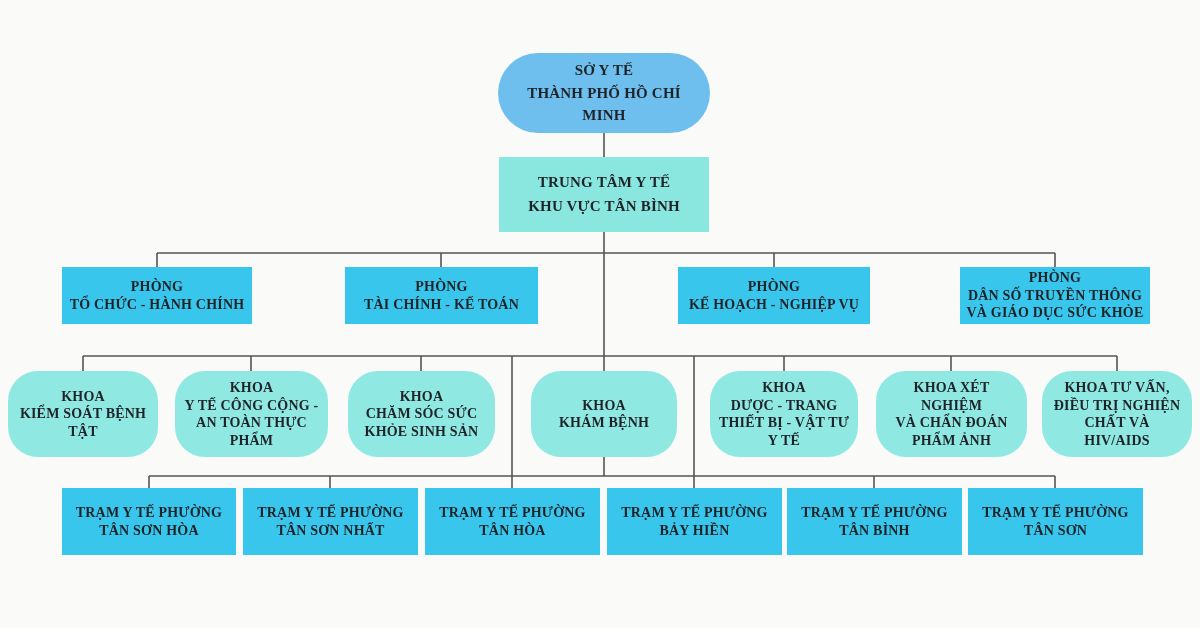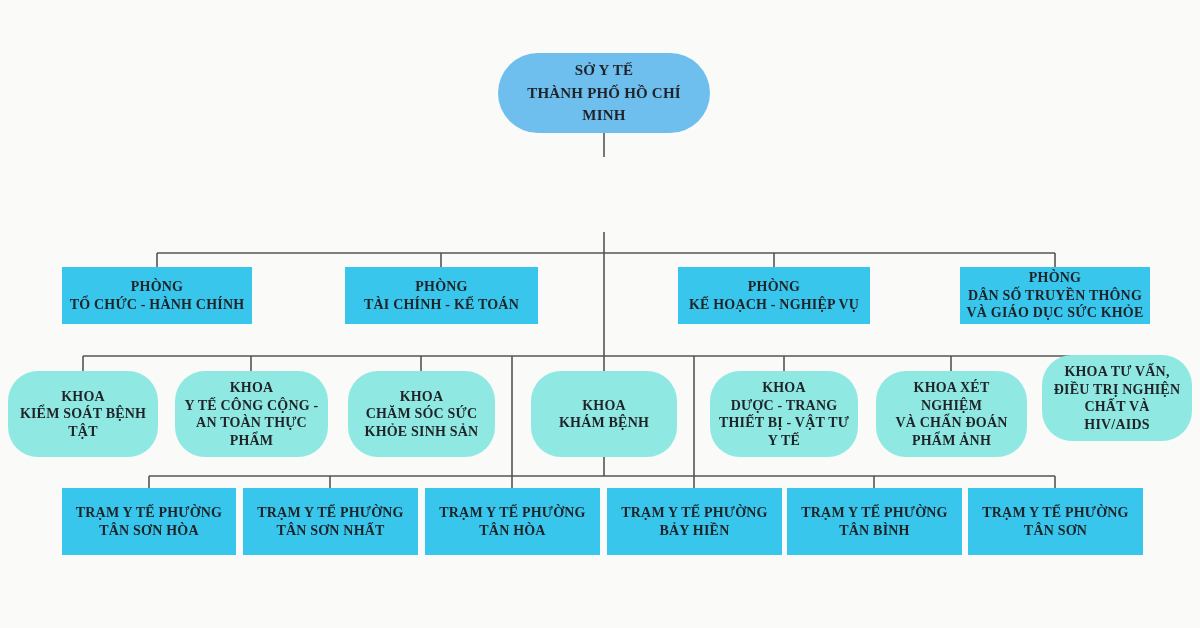--- a/index.html
+++ b/index.html
@@ -38,21 +38,21 @@
   #n-p1{left:345px;top:267px;width:193px;height:57px;}
   #n-p2{left:678px;top:267px;width:192px;height:57px;}
   #n-p3{left:960px;top:267px;width:190px;height:57px;}
   
   #n-k0{left:8px;top:371px;width:150px;height:86px;}
   #n-k1{left:175px;top:371px;width:153px;height:86px;}
   #n-k2{left:348px;top:371px;width:147px;height:86px;}
   #n-k3{left:531px;top:371px;width:146px;height:86px;}
   #n-k4{left:710px;top:371px;width:148px;height:86px;}
   #n-k5{left:876px;top:371px;width:151px;height:86px;}
-  #n-k6{left:1042px;top:355px;width:150px;height:86px;}
+  #n-k6{left:1042px;top:371px;width:150px;height:86px;}
   
   #n-t0{left:62px;top:488px;width:174px;height:67px;}
   #n-t1{left:243px;top:488px;width:175px;height:67px;}
   #n-t2{left:425px;top:488px;width:175px;height:67px;}
   #n-t3{left:607px;top:488px;width:175px;height:67px;}
   #n-t4{left:787px;top:488px;width:175px;height:67px;}
   #n-t5{left:968px;top:488px;width:175px;height:67px;}
 </style>
 </head>
 <body>
@@ -87,20 +87,22 @@
 
     <line x1="149" y1="476" x2="1055" y2="476"></line>
     <line x1="149" y1="476" x2="149" y2="489"></line>
     <line x1="330" y1="476" x2="330" y2="489"></line>
     <line x1="874" y1="476" x2="874" y2="489"></line>
     <line x1="1055" y1="476" x2="1055" y2="489"></line>
   </svg>
 
   <div class="node pill" id="n-root">SỞ Y TẾ
 THÀNH PHỐ HỒ CHÍ MINH</div>
+  <div class="node rect-teal" id="n-center">TRUNG TÂM Y TẾ
+KHU VỰC TÂN BÌNH</div>
 
   <div class="node rect-cyan" id="n-p0">PHÒNG
 TỔ CHỨC - HÀNH CHÍNH</div>
   <div class="node rect-cyan" id="n-p1">PHÒNG
 TÀI CHÍNH - KẾ TOÁN</div>
   <div class="node rect-cyan" id="n-p2">PHÒNG
 KẾ HOẠCH - NGHIỆP VỤ</div>
   <div class="node rect-cyan" id="n-p3">PHÒNG
 DÂN SỐ TRUYỀN THÔNG
 VÀ GIÁO DỤC SỨC KHỎE</div>

